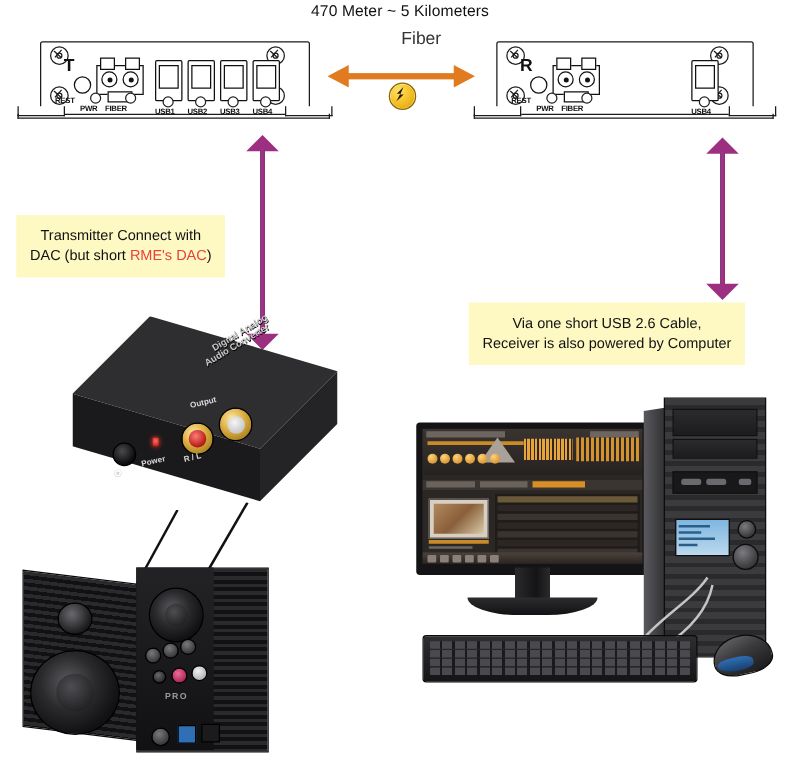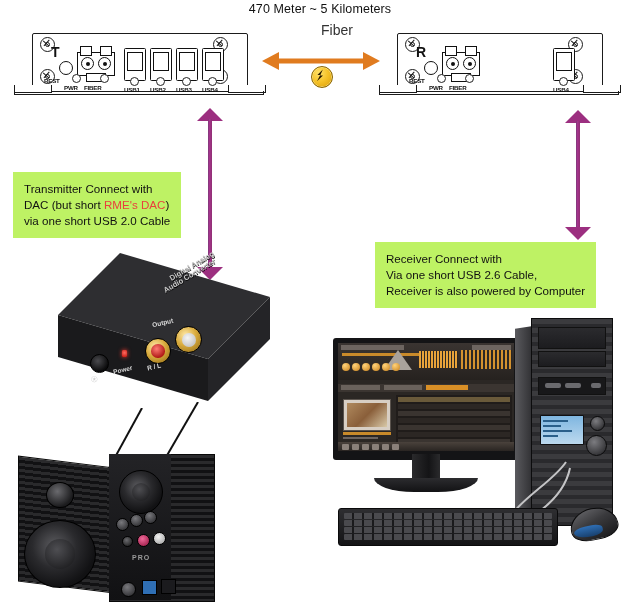--- a/index.html
+++ b/index.html
@@ -42,21 +42,21 @@
 
   
   .v-arrow{position:absolute;width:26px;}
   .v-arrow .shaft{position:absolute;left:11px;top:11px;bottom:11px;width:4px;
       background:linear-gradient(90deg,#7a3a78,#a6338c 40%,#8e2f72);}
   .v-arrow .head{position:absolute;left:0;width:0;height:0;border-left:13px solid transparent;border-right:13px solid transparent;}
   .v-arrow .head.up{top:0;border-bottom:13px solid #9c2f80;}
   .v-arrow .head.down{bottom:0;border-top:13px solid #9c2f80;}
 
   
-  .note{position:absolute;background:#bef264;font-size:11.6px;line-height:16px;color:#111;padding:9px 11px;white-space:nowrap;}
+  .note{position:absolute;background:#fef9c3;font-size:11.6px;line-height:16px;color:#111;padding:9px 11px;white-space:nowrap;text-align:center;}
   .note .hl{color:#e8413c;}
 
   
   #dac{left:58px;top:253px;width:212px;height:165px;}
   .dac-top{position:absolute;background:#2b2b2d;}
   .dac-brand{position:absolute;color:#c9c9c9;font-size:7.5px;line-height:9px;font-weight:bold;
      transform:rotate(-31deg);transform-origin:left top;text-shadow:0 1px 0 #000;white-space:nowrap;}
   .jack{position:absolute;border-radius:50%;background:radial-gradient(circle at 40% 35%,#4a4a4e,#0b0b0c 70%);border:1px solid #000;}
   .rca{position:absolute;border-radius:50%;
      background:radial-gradient(circle at 38% 32%,#ffe9a8 0%,#d9ab3d 45%,#8c6714 100%);border:1px solid #000;}
@@ -276,25 +276,23 @@
 </div>
 <div class="v-arrow abs" style="left:565px;top:110px;height:130px;">
   <div class="head up"></div>
     <div class="shaft"></div>
     <div class="head down"></div>
 </div>
 
 <div class="note abs" id="note-tx" style="left:13px;top:172px;">
   <div>Transmitter Connect with</div>
   <div><span>DAC (but short </span><span class="hl">RME's DAC</span><span>)</span></div>
-  <div>via one short USB 2.0 Cable</div>
 </div>
 
 <div class="note abs" id="note-rx" style="left:375px;top:242px;">
-  <div>Receiver Connect with</div>
   <div>Via one short USB 2.6 Cable,</div>
   <div>Receiver is also powered by Computer</div>
 </div>
 
 <div class="abs" id="dac">
 
   <div class="dac-top" style="left:0;top:38px;width:0;height:0;"></div>
   <svg width="212" height="165" style="position:absolute;left:0;top:0;">
     <polygon points="62,0 212,44 150,106 0,62" fill="#2e2e31"></polygon>
     <polygon points="0,62 150,106 150,148 0,104" fill="#1a1a1c"></polygon>

